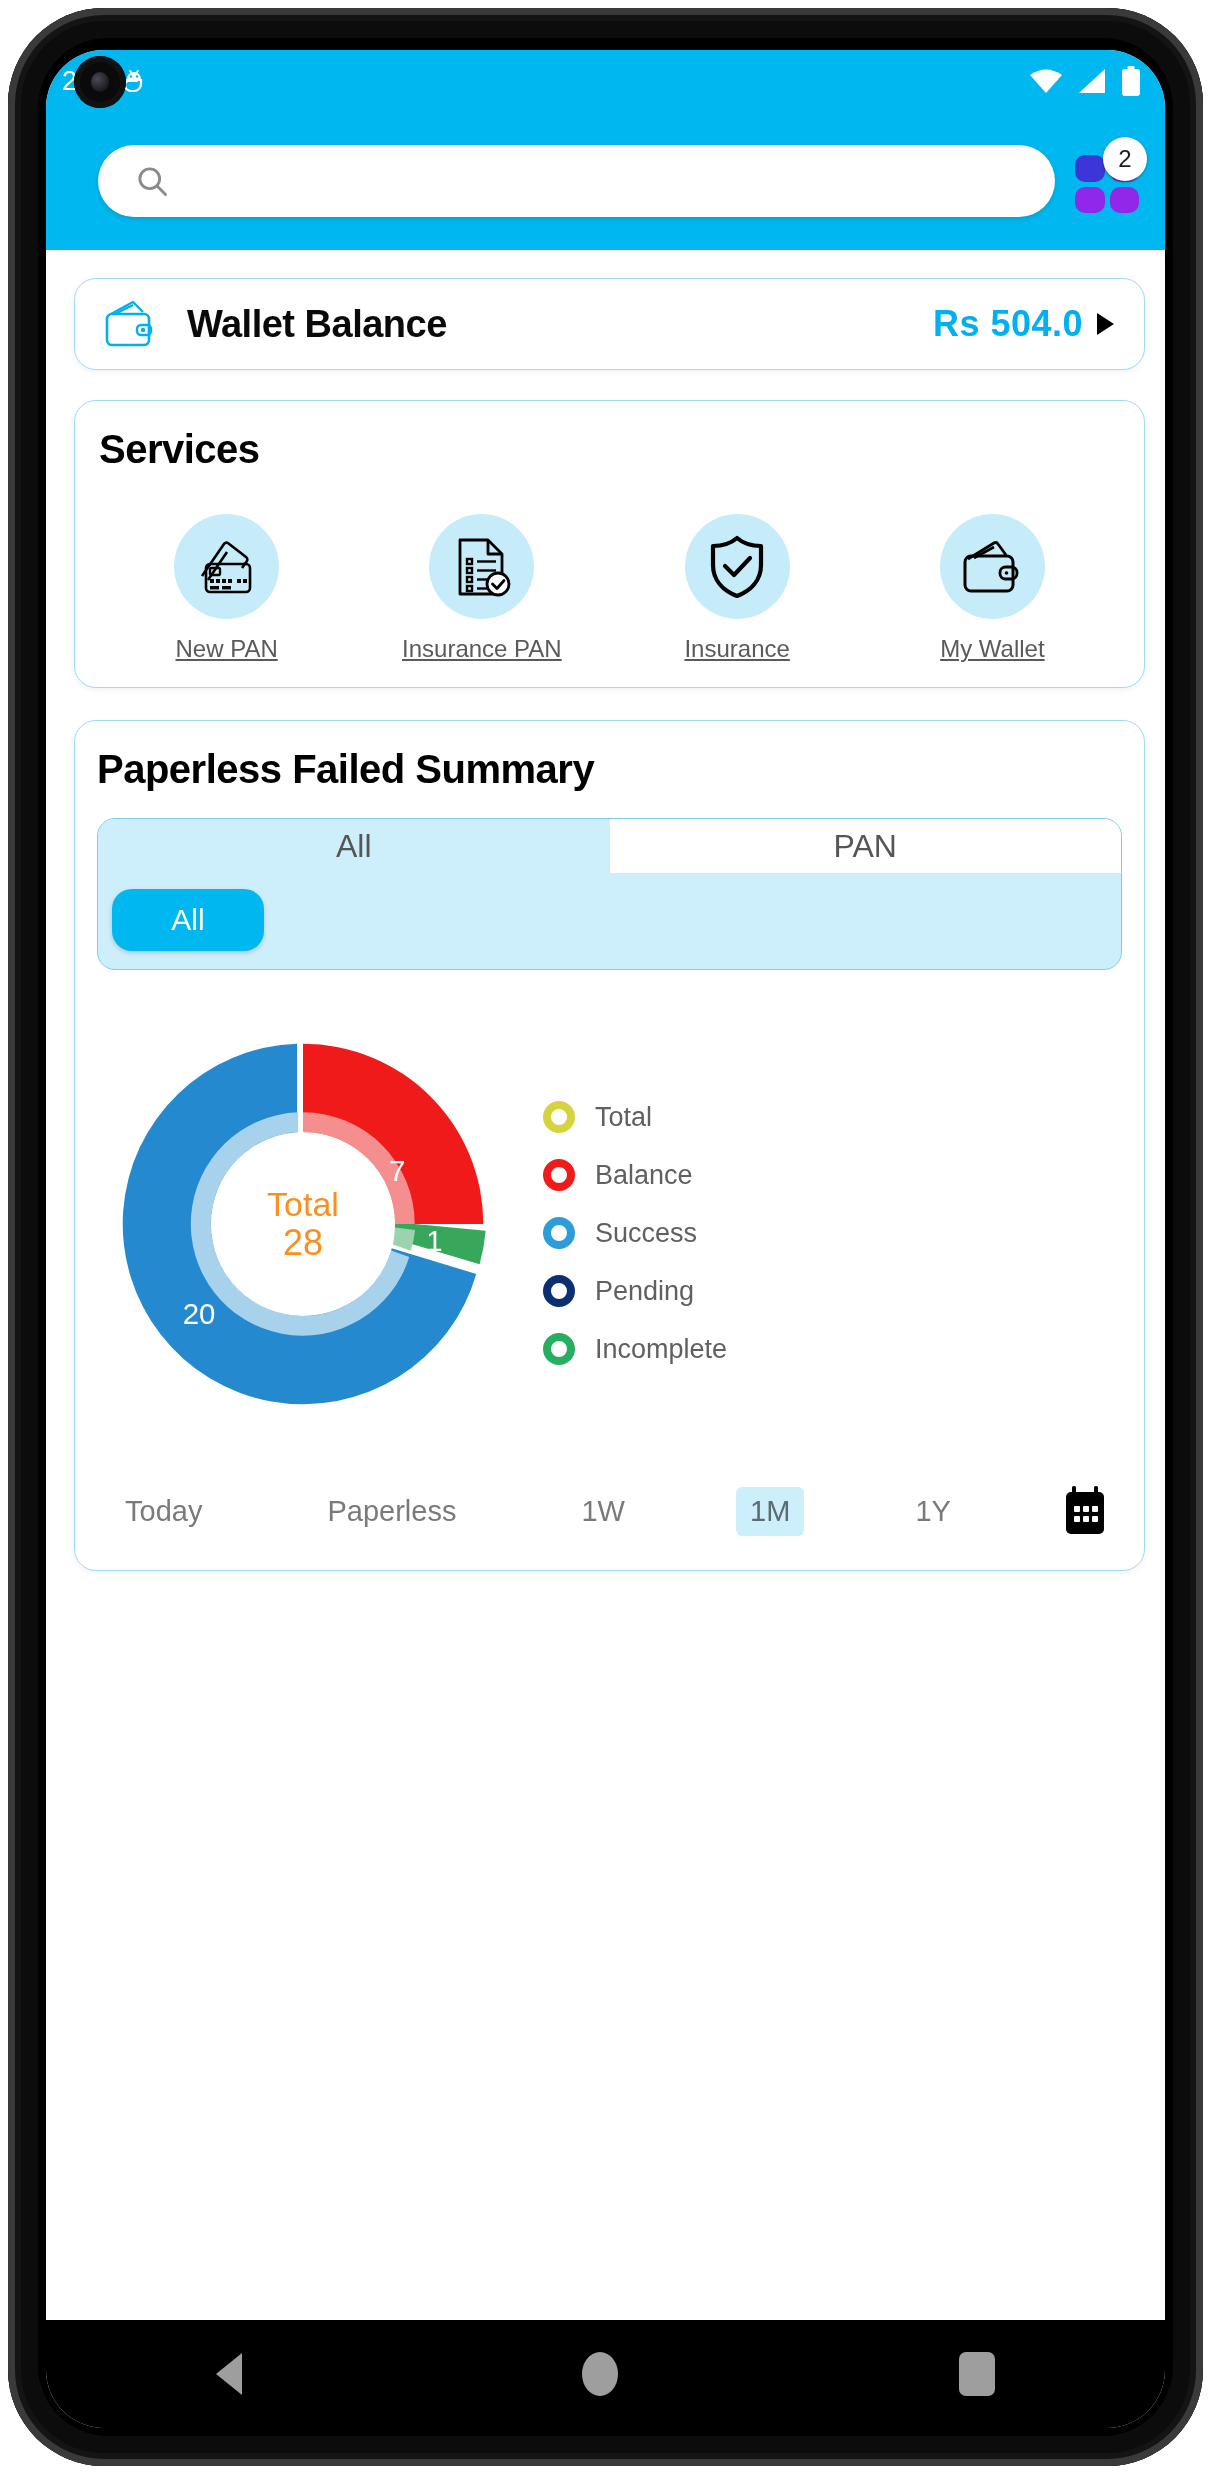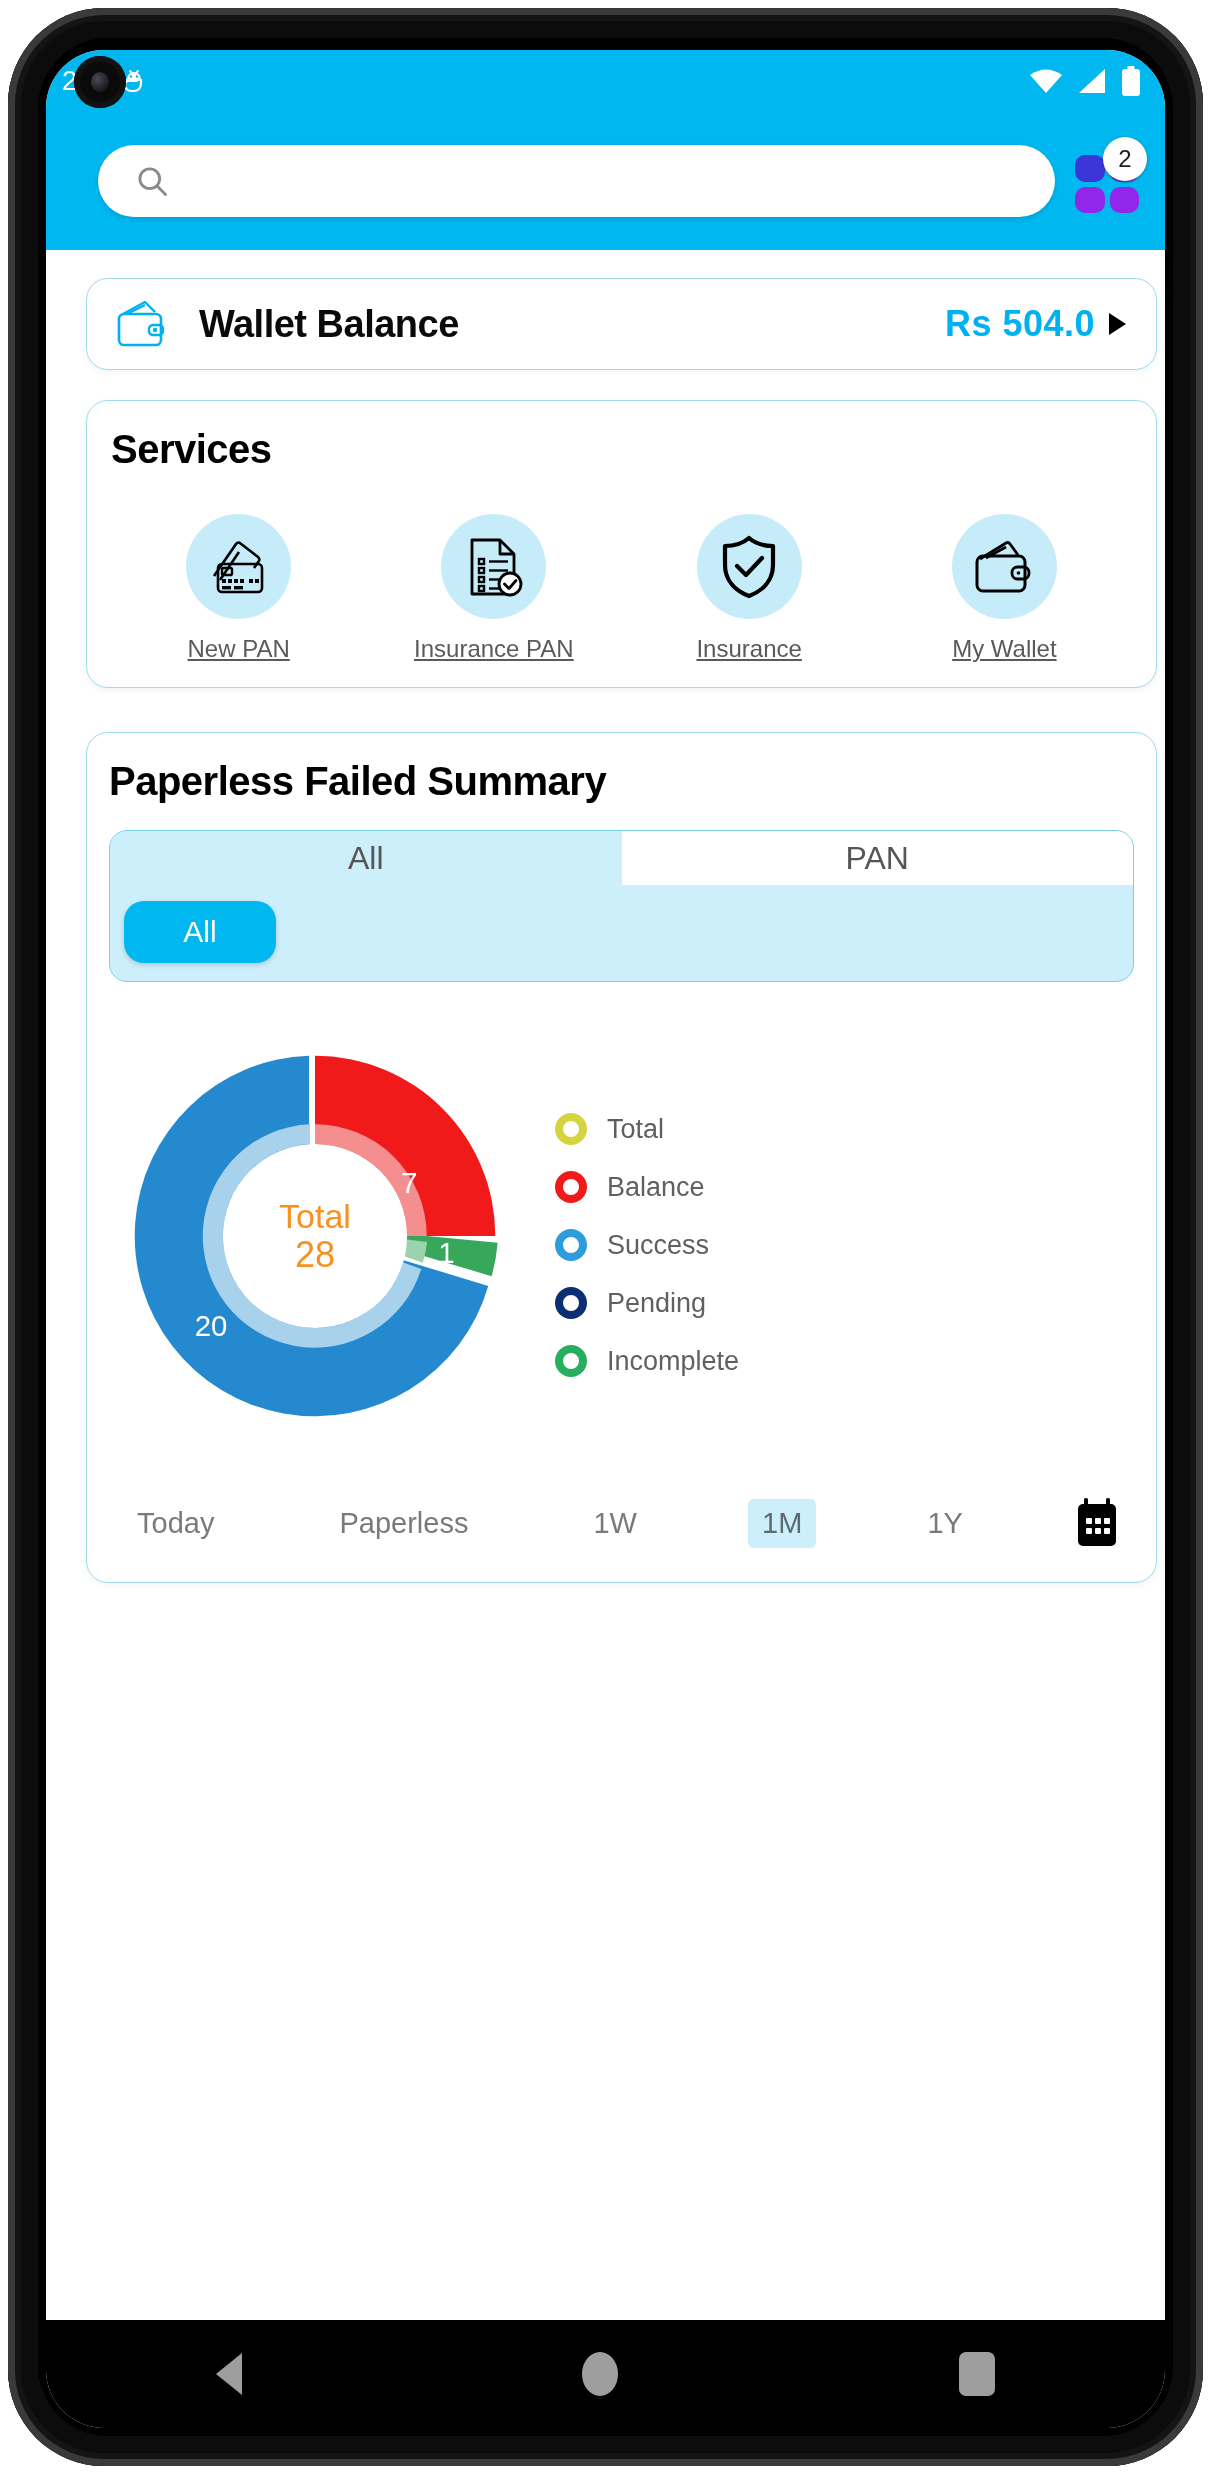--- a/index.html
+++ b/index.html
@@ -120,21 +120,21 @@
     width: 44px; height: 44px; border-radius: 50%;
     background: #ffffff;
     color: #1c1c1c;
     font-size: 24px;
     display: flex; align-items: center; justify-content: center;
     box-shadow: 0 1px 3px rgba(0,0,0,.35);
   }
 
   
   .content {
-    position: absolute; left: 16px; top: 200px;
+    position: absolute; left: 4px; top: 200px;
     width: 100%; bottom: 108px;
     background: #ffffff;
     padding: 28px 24px 5px 24px;
     overflow: hidden;
   }
 
   .card {
     background: #fff;
     border: 1.5px solid #9fdcf2;
     border-radius: 22px;
@@ -162,21 +162,21 @@
     margin-left: 14px;
     width: 0; height: 0;
     border-left: 17px solid #000;
     border-top: 11px solid transparent;
     border-bottom: 11px solid transparent;
   }
 
   
   .services-card {
     padding: 26px 24px 24px 24px;
-    margin-bottom: 44px;
+    margin-bottom: 32px;
   }
   .section-title {
     font-size: 40px; font-weight: bold; color: #000;
     letter-spacing: -0.5px;
   }
   .services-row {
     display: flex; justify-content: space-around;
     margin-top: 42px;
   }
   .service-item {

